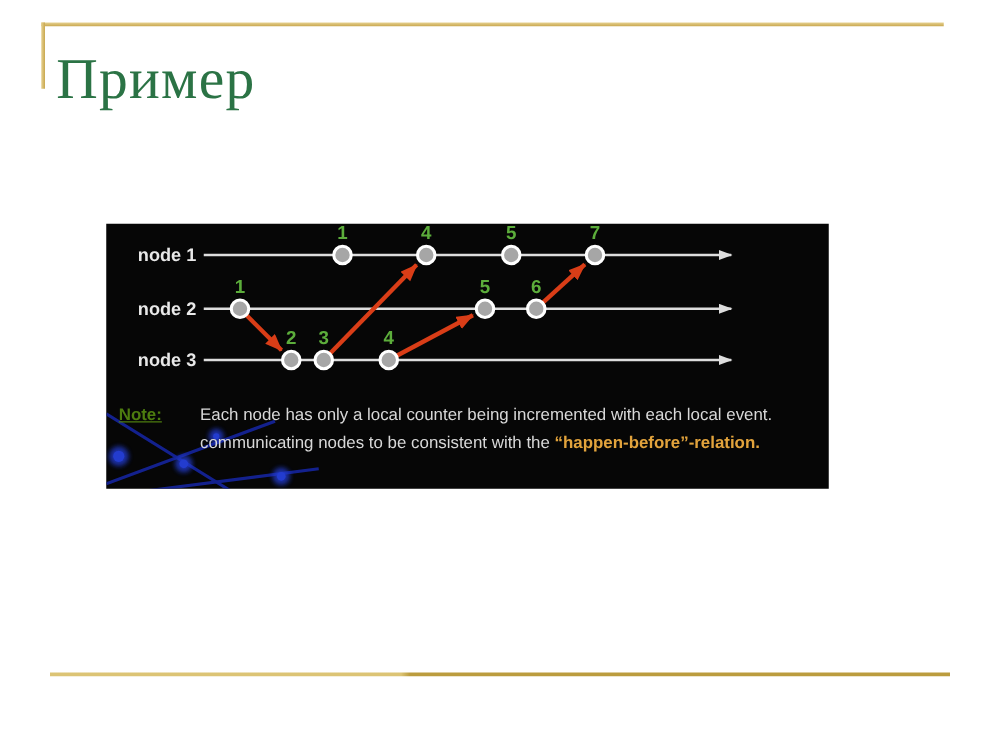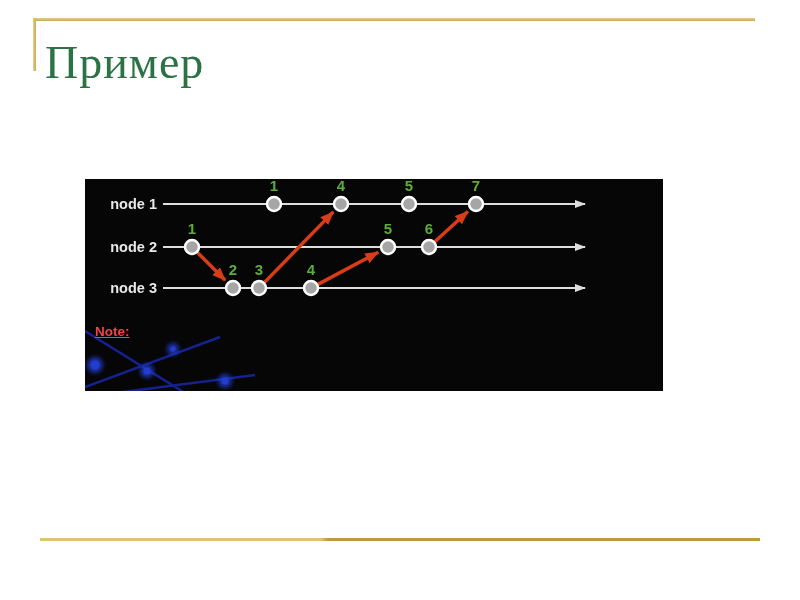--- a/index.html
+++ b/index.html
@@ -18,21 +18,21 @@
   .title{position:absolute;left:45px;top:36px;margin:0;
          font-family:"Liberation Serif","DejaVu Serif",serif;
          font-weight:400;font-size:46px;letter-spacing:1px;color:#2b7345;}
 
   
   .figure{position:absolute;left:85px;top:179px;width:578px;height:212px;
           background:#060606;overflow:hidden;}
   .figure svg{position:absolute;left:0;top:0;}
 
   
-  .note-label{position:absolute;left:10px;top:142px;color:#ef4444;
+  .note-label{position:absolute;left:10px;top:142px;color:#4d7c0f;
               font-size:13.5px;font-weight:700;text-decoration:underline;line-height:22px;}
   .note-lines{position:absolute;left:75px;top:142px;width:498px;color:#d8d8d8;
               font-size:13.5px;line-height:22px;font-weight:400;white-space:nowrap;}
   .note-lines .accent{color:#e2a33c;font-weight:700;}
 </style>
 </head>
 <body>
 
 <div class="slide">
   <div class="border-top"></div>
@@ -91,17 +91,19 @@
         <text x="344" y="55" fill="#5cad3b" text-anchor="middle" font-size="15" font-weight="700" font-family="&quot;Liberation Sans&quot;,sans-serif">6</text>
         <circle cx="148" cy="109" r="7" fill="#a6a6a6" stroke="#ffffff" stroke-width="2.5"></circle>
         <text x="148" y="96" fill="#5cad3b" text-anchor="middle" font-size="15" font-weight="700" font-family="&quot;Liberation Sans&quot;,sans-serif">2</text>
         <circle cx="174" cy="109" r="7" fill="#a6a6a6" stroke="#ffffff" stroke-width="2.5"></circle>
         <text x="174" y="96" fill="#5cad3b" text-anchor="middle" font-size="15" font-weight="700" font-family="&quot;Liberation Sans&quot;,sans-serif">3</text>
         <circle cx="226" cy="109" r="7" fill="#a6a6a6" stroke="#ffffff" stroke-width="2.5"></circle>
         <text x="226" y="96" fill="#5cad3b" text-anchor="middle" font-size="15" font-weight="700" font-family="&quot;Liberation Sans&quot;,sans-serif">4</text>
       </svg>
     <span class="note-label">Note:</span>
     <div class="note-lines">
+        <div><span class="plain">Each node has only a local counter being incremented with each local event.</span></div>
+        <div><span class="plain">communicating nodes to be consistent with the </span><span class="accent">“happen-before”-relation.</span></div>
       </div>
   </div>
 
   <div class="border-bottom"></div>
 </div>
 
 </body></html>

